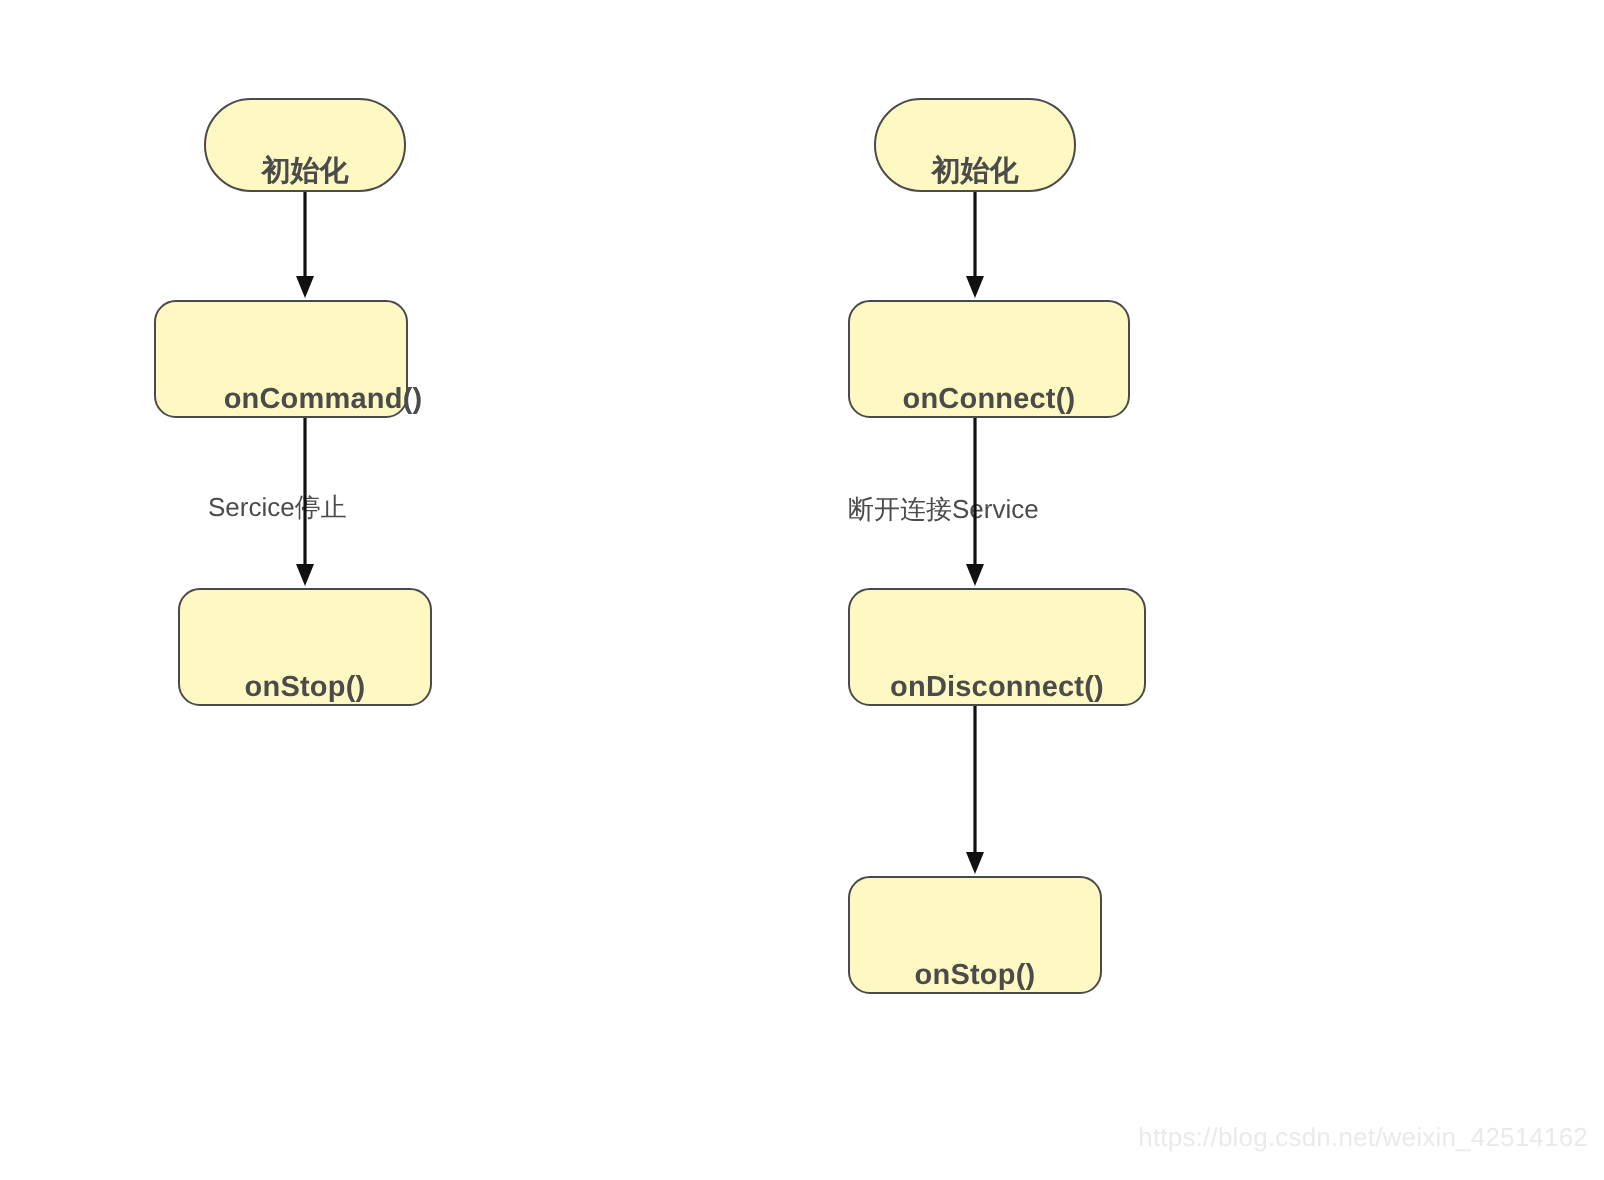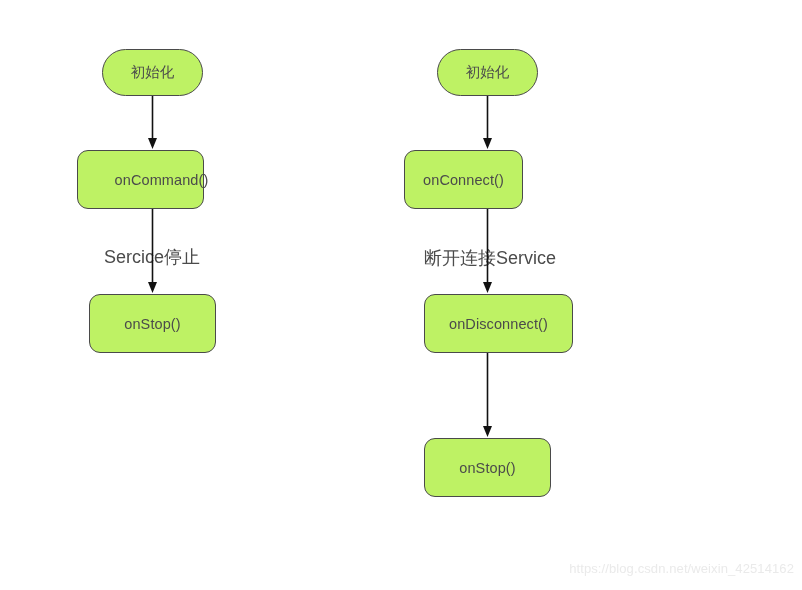--- a/index.html
+++ b/index.html
@@ -22,27 +22,28 @@
     top: 0;
     width: 802px;
     height: 590px;
   }
 
   
   .node {
     position: absolute;
     box-sizing: border-box;
     border: 1px solid #4a4a4a;
-    background: #bef264;
+    background: #fef9c3;
     display: flex;
-    align-items: center;
+    align-items: flex-end;
     justify-content: center;
     text-align: center;
     color: #4b4b4b;
     z-index: 3;
+    font-weight: bold;
   }
   .node.process {
     border-radius: 11px;
     font-size: 14.5px;
     letter-spacing: 0.1px;
   }
   .node.terminator {
     border-radius: 999px;
     font-size: 14.5px;
   }
@@ -53,21 +54,21 @@
     z-index: 2;
   }
   .edge svg {
     display: block;
     overflow: visible;
   }
 
   
   .edge-label {
     position: absolute;
-    font-size: 18px;
+    font-size: 13px;
     color: #4b4b4b;
     white-space: nowrap;
     z-index: 1;
     background: transparent;
   }
 
   
   .watermark {
     position: absolute;
     right: 8px;
@@ -130,21 +131,21 @@
     <svg width="13" height="86" viewBox="0 0 13 86">
       <line x1="6.5" y1="0" x2="6.5" y2="76" stroke="#111111" stroke-width="1.6"></line>
       <polygon points="6.5,84 2,73 11,73" fill="#111111"></polygon>
     </svg>
   </div>
 
   <div class="node terminator" style="left:437px; top:49px; width:101px; height:47px;">
     <span>初始化</span>
   </div>
 
-  <div class="node process" style="left:404px; top:150px; width:119px; height:59px;">
+  <div class="node process" style="left:424px; top:150px; width:141px; height:59px;">
     <span>onConnect()</span>
   </div>
 
   <div class="node process" style="left:424px; top:294px; width:149px; height:59px;">
     <span>onDisconnect()</span>
   </div>
 
   <div class="node process" style="left:424px; top:438px; width:127px; height:59px;">
     <span>onStop()</span>
   </div>

